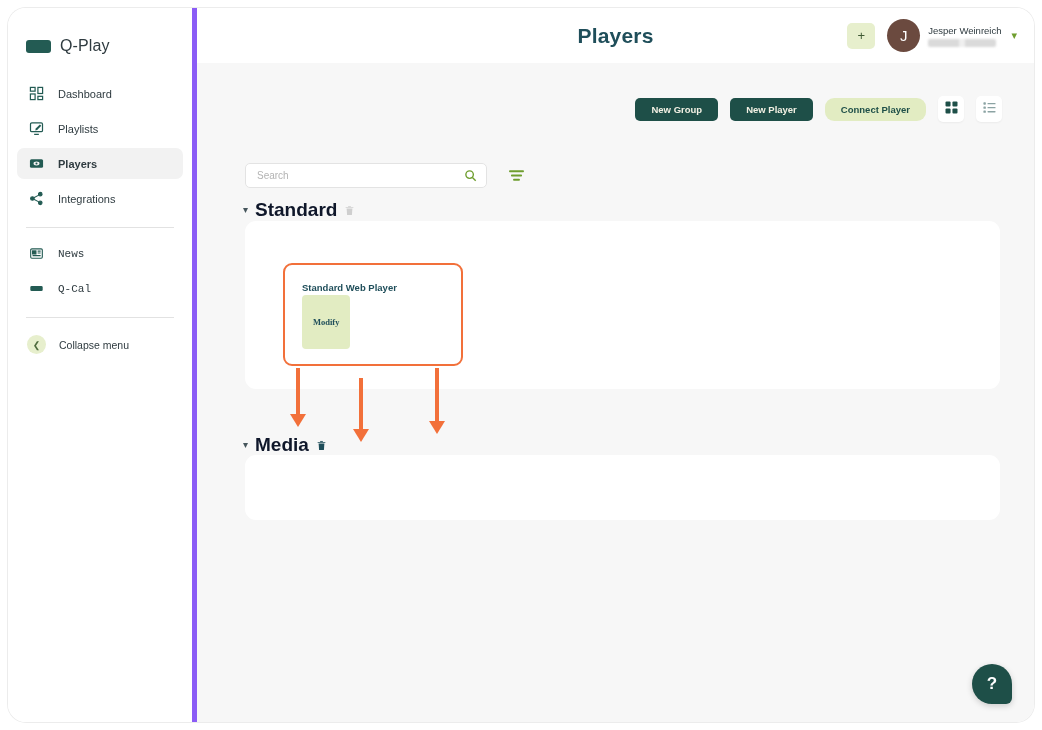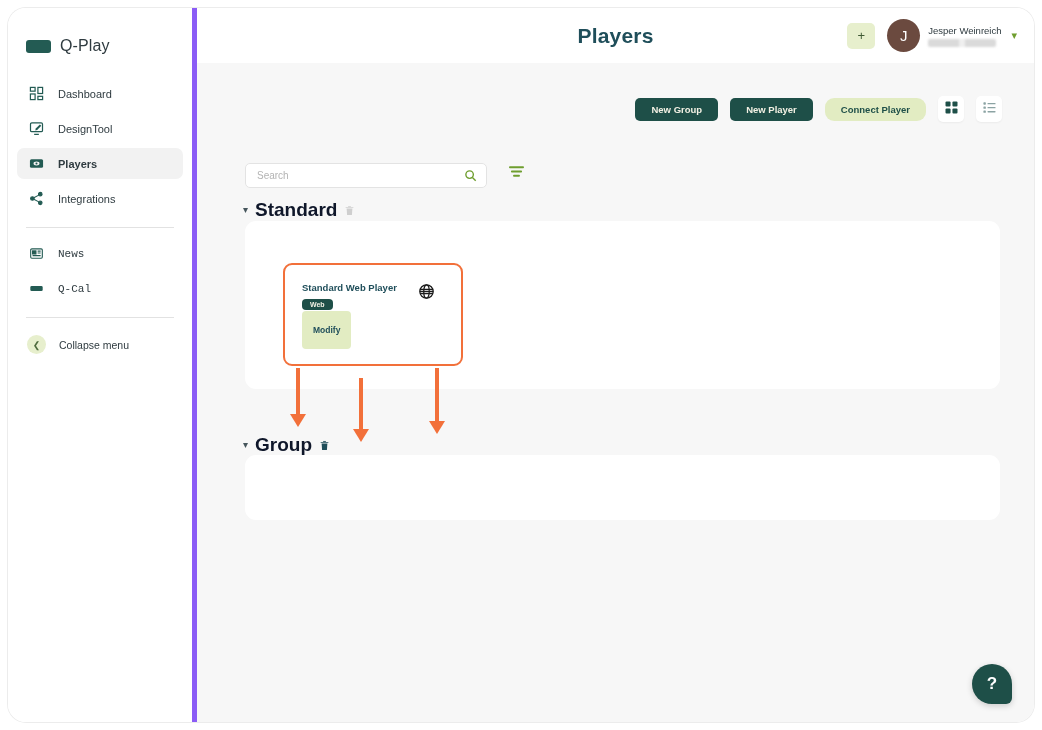--- a/index.html
+++ b/index.html
@@ -217,21 +217,21 @@
     border: none;
     display: flex; align-items: center; justify-content: center;
     cursor: pointer;
     box-shadow: 0 1px 2px rgba(0,0,0,.05);
   }
 
   #filter-row {
     position: absolute;
     left: 48px; top: 100px;
     display: flex;
-    align-items: flex-start;
+    align-items: center;
     gap: 21px;
   }
   #search-wrap {
     position: relative;
     width: 242px; height: 25px;
     background: #ffffff;
     border: 1px solid #e3e3e3;
     border-radius: 5px;
     display: flex;
     align-items: center;
@@ -299,20 +299,21 @@
     width: 180px; height: 103px;
     background: #ffffff;
     border: 2.5px solid #f2703a;
     border-radius: 9px;
   }
   #player-card .pc-head {
     display: flex;
     justify-content: space-between;
     align-items: flex-start;
     padding: 17px 26px 0 17px;
+    flex-direction: column;
   }
   #player-card .pc-title {
     font-size: 9.5px;
     font-weight: bold;
     color: #1f4e5a;
     white-space: nowrap;
   }
   #player-card .pc-badge {
     display: inline-block;
     margin-top: 5px;
@@ -326,22 +327,23 @@
   #player-card .pc-globe { color: #1c1c1c; display: flex; margin-top: 1px; }
   #player-card .pc-modify {
     position: absolute;
     left: 17px; bottom: 15px;
     background: #e2ecc2;
     border: none;
     border-radius: 4px;
     color: #1f4e5a;
     font-size: 8.5px;
     font-weight: bold;
-    padding: 14px 11px;
-    cursor: pointer;
+    padding: 22px 11px;
+    cursor: pointer;
+    font-family: Liberation Serif, serif;
   }
 
   
   .arrow { position: absolute; }
   .arrow .shaft {
     position: absolute;
     left: 50%;
     transform: translateX(-50%);
     width: 4px;
     background: #f2703a;
@@ -401,21 +403,21 @@
 
 
       <div class="nav-item">
         <span class="nav-ico">
           <svg width="15" height="15" viewBox="0 0 16 16" fill="none" stroke="currentColor" stroke-width="1.3">
             <rect x="1.6" y="2" width="12.8" height="9.4" rx="1.4"></rect>
             <path d="M5.5 14.3h5"></path>
             <path d="M11.6 3.6l1.5 1.5-4.4 4.4-2 .5.5-2z" fill="currentColor" stroke="none"></path>
           </svg>
         </span>
-        <span class="nav-label">DesignTool</span>
+        <span class="nav-label">Playlists</span>
       </div>
 
       <div class="nav-item active">
         <span class="nav-ico">
           <svg width="15" height="15" viewBox="0 0 16 16" fill="currentColor">
             <rect x="1" y="3.4" width="14" height="9.2" rx="1.6"></rect>
             <ellipse cx="8" cy="8" rx="3.2" ry="2.1" fill="#f2f2f2"></ellipse>
             <circle cx="8" cy="8" r="1.1" fill="#235b53"></circle>
           </svg>
         </span>
@@ -545,21 +547,21 @@
           <path d="M6 1.4h4v1.3H6z"></path>
             <rect x="2.3" y="3.1" width="11.4" height="1.4" rx="0.5"></rect>
           <path d="M3.8 5.2h8.4l-.7 9.2H4.5z"></path>
         </svg>
       </span>
     </div>
     <div class="group-panel" id="panel-standard"></div>
 
     <div class="group-header" id="group-demo-header">
       <span class="gh-caret">▾</span>
-      <span class="gh-name">Group</span>
+      <span class="gh-name">Media</span>
       <span class="gh-trash">
         <svg width="11" height="11" viewBox="0 0 16 16" fill="#1f4e5a">
           <path d="M6 1.4h4v1.3H6z"></path>
             <rect x="2.3" y="3.1" width="11.4" height="1.4" rx="0.5"></rect>
           <path d="M3.8 5.2h8.4l-.7 9.2H4.5z"></path>
         </svg>
       </span>
     </div>
     <div class="group-panel" id="panel-demo"></div>
   </main>

